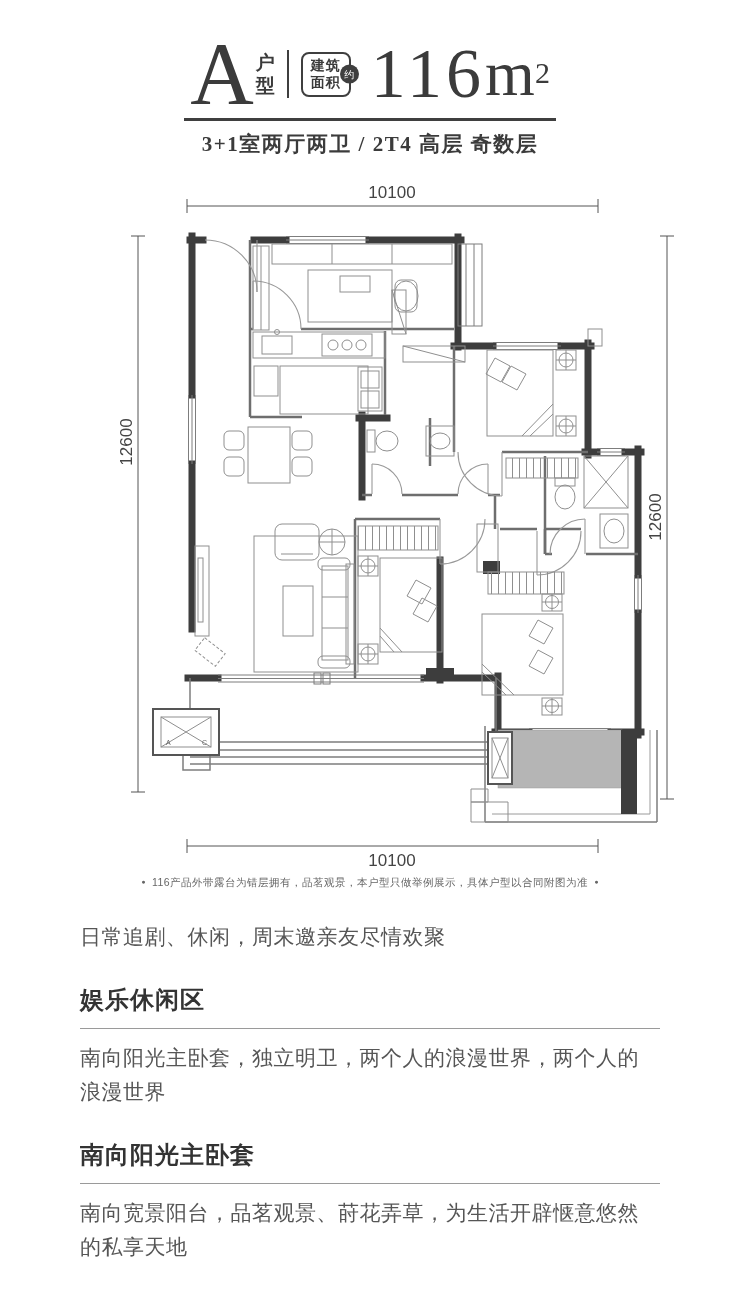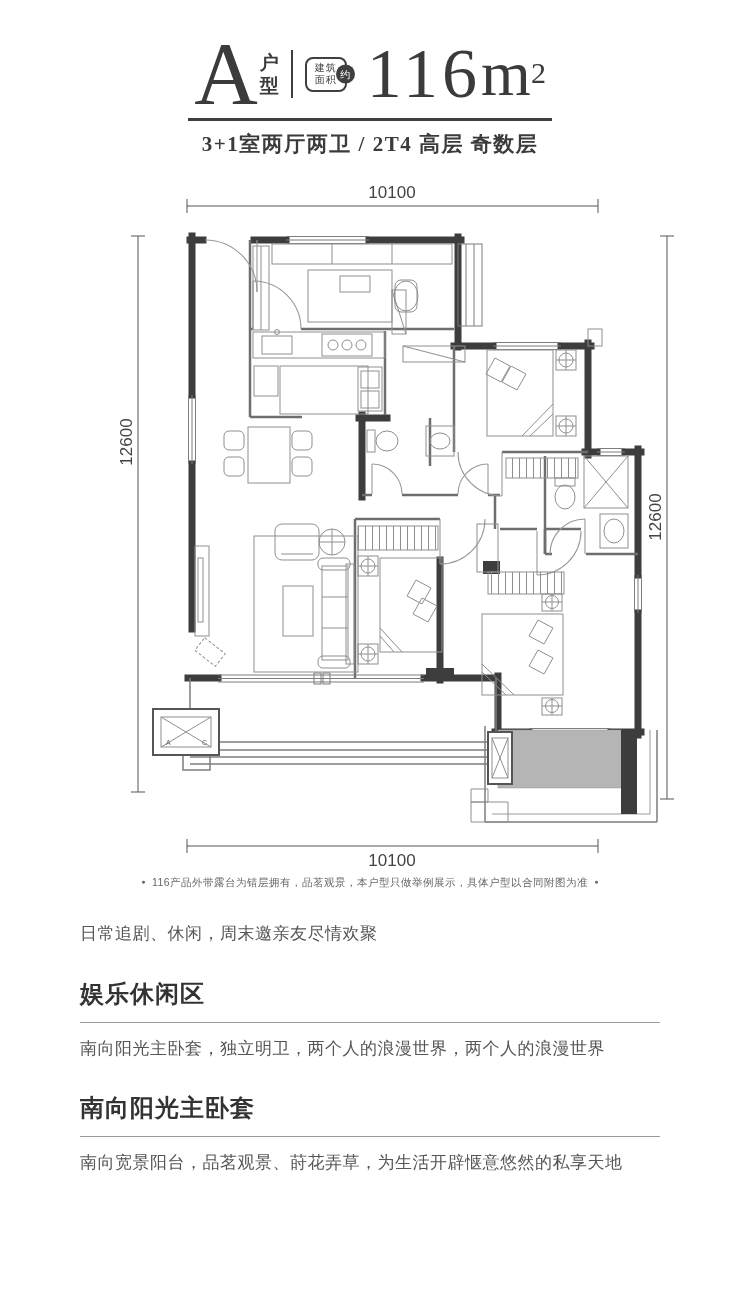--- a/index.html
+++ b/index.html
@@ -27,21 +27,21 @@
     font-family:"Liberation Serif","DejaVu Serif",serif;
     font-size:19px; font-weight:bold; line-height:1.05;
   }
   .hdr-divider { width:2px; height:48px; background:#3f3f3f; margin:0 12px 0 2px; }
   .hdr-areabox {
     position:relative; border:2px solid #3f3f3f; border-radius:8px;
     padding:3px 8px; margin-right:14px;
   }
   .hdr-areabox .ab-line {
     display:block; font-family:"Liberation Serif","DejaVu Serif",serif;
-    font-size:10px; font-weight:normal; line-height:1.25; letter-spacing:1px;
+    font-size:14px; font-weight:bold; line-height:1.25; letter-spacing:1px;
   }
   .ab-badge {
     position:absolute; right:-10px; top:50%; transform:translateY(-50%);
     width:19px; height:19px; border-radius:50%; background:#3f3f3f;
     color:#fff; font-size:10px; line-height:19px; text-align:center;
   }
   .hdr-area { display:inline-flex; align-items:center; margin-left:6px;
     font-family:"Liberation Serif","DejaVu Serif",serif; }
   .hdr-area .num { font-size:70px; line-height:0.95; letter-spacing:4px; }
   .hdr-area .unit { font-size:64px; line-height:1.0; }
@@ -60,21 +60,21 @@
     letter-spacing:0.5px;
   }
   .footnote .dot { font-size:7px; vertical-align:2px; margin:0 6px; }
   
   .section { margin:30px 80px 0 80px; }
   .section .s-title {
     font-size:24px; font-weight:bold; color:#333; letter-spacing:1px;
     padding-bottom:12px; border-bottom:1px solid #9a9a9a;
   }
   .section .s-body {
-    margin-top:12px; font-size:17px; color:#565656; line-height:1.62;
+    margin-top:12px; font-size:21px; color:#565656; line-height:1.62;
     letter-spacing:0.5px;
   }
 </style>
 </head>
 <body>
 
 <div class="page">
 
   <div class="hdr">
     <div class="hdr-main">

